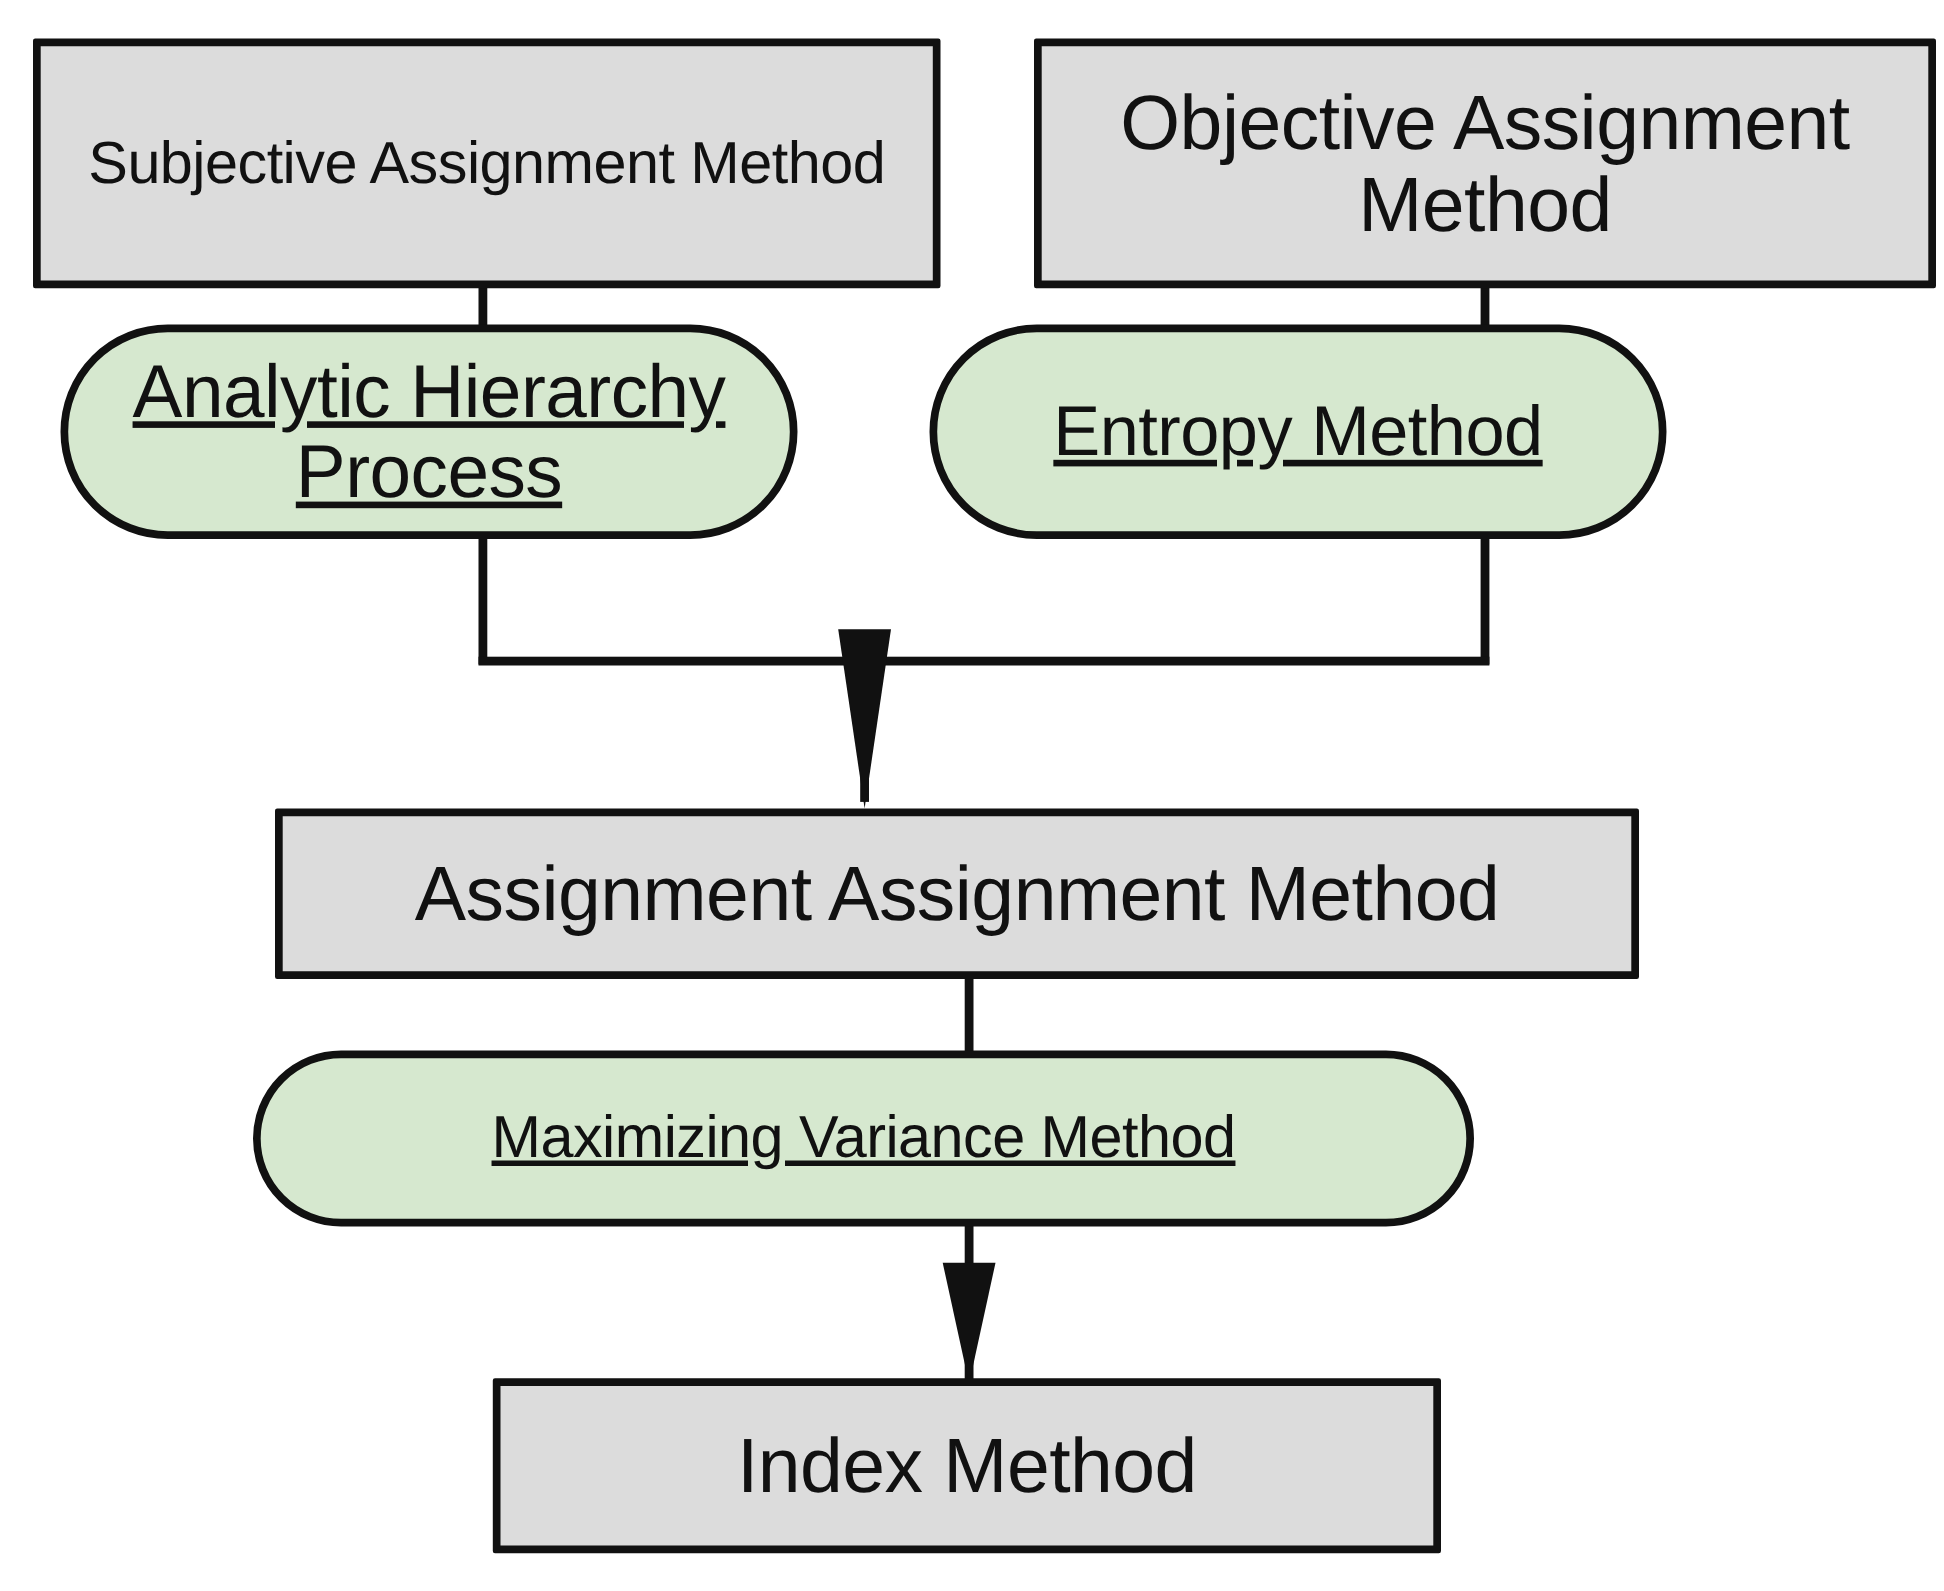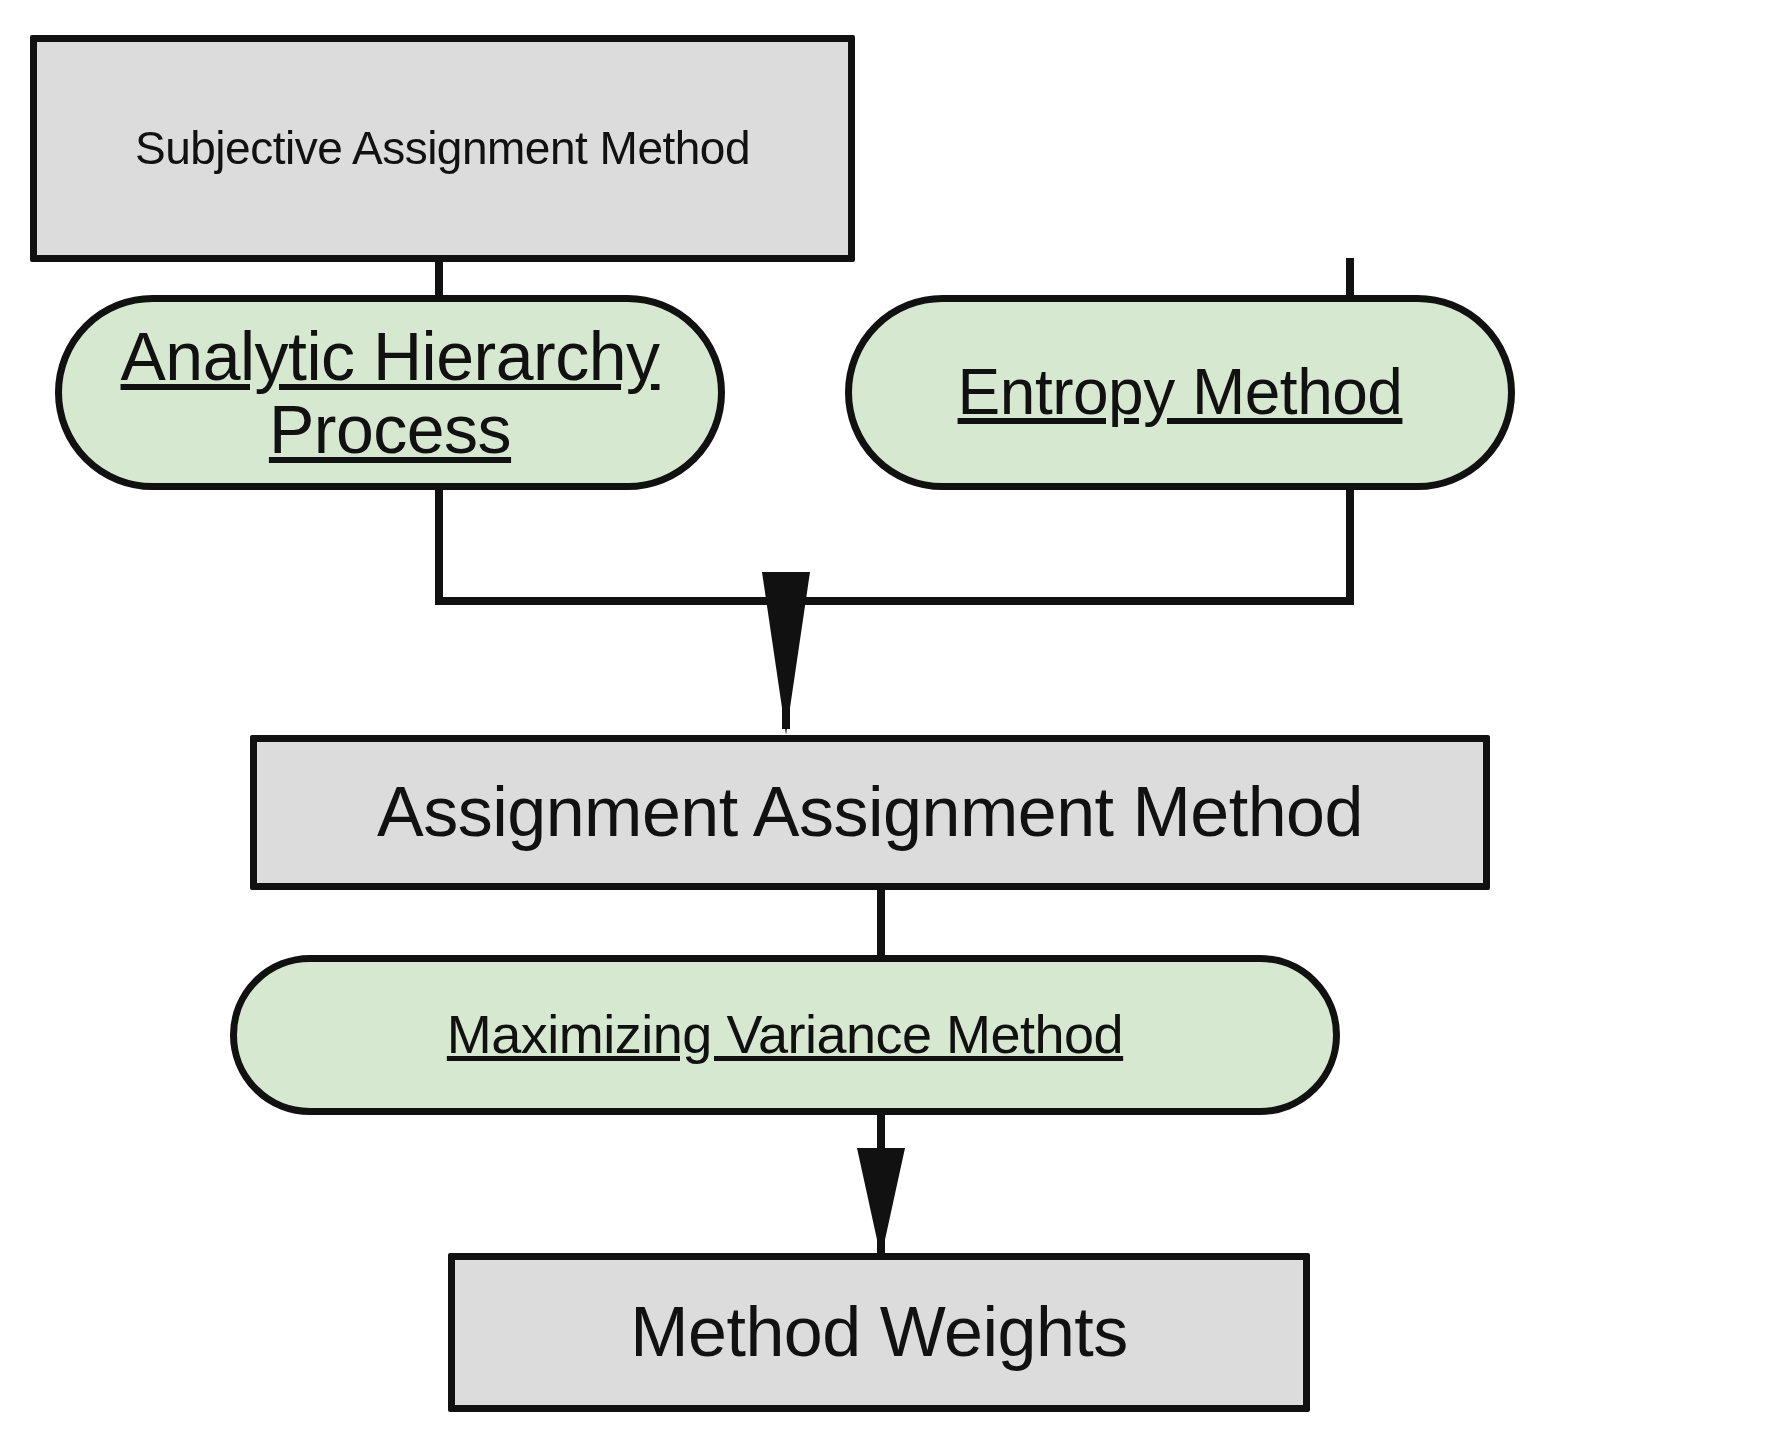--- a/index.html
+++ b/index.html
@@ -47,21 +47,21 @@
   .arrow-head {
     position: absolute;
     width: 0;
     height: 0;
     z-index: 2;
   }
 
   
   #node-subjective {
     left: 30px;  top: 35px;  width: 825px;  height: 227px;
-    font-size: 46px;
+    font-size: 54px;
   }
   #node-objective {
     left: 940px; top: 35px;  width: 820px;  height: 227px;
     font-size: 70px;
   }
 
   
   #node-ahp {
     left: 55px;  top: 295px; width: 670px; height: 195px;
     border-radius: 100px;
@@ -141,34 +141,37 @@
 
   <div class="edge-line" id="edge-combination-maxvar"></div>
 
   <div class="edge-line" id="edge-maxvar-index"></div>
   <div class="arrow-head" id="arrow-to-indexweights"></div>
 
   <div class="node node-rect" id="node-subjective">
     <span>Subjective Assignment Method</span>
   </div>
 
+  <div class="node node-rect" id="node-objective">
+    <span>Objective Assignment Method</span>
+  </div>
 
   <div class="node node-stadium" id="node-ahp">
     <span>Analytic Hierarchy Process</span>
   </div>
 
   <div class="node node-stadium" id="node-entropy">
     <span>Entropy Method</span>
   </div>
 
   <div class="node node-rect" id="node-combination">
     <span>Assignment Assignment Method</span>
   </div>
 
   <div class="node node-stadium" id="node-maxvar">
     <span>Maximizing Variance Method</span>
   </div>
 
   <div class="node node-rect" id="node-indexweights">
-    <span>Method Weights</span>
+    <span>Index Method</span>
   </div>
 
 </div>
 
 </body></html>

